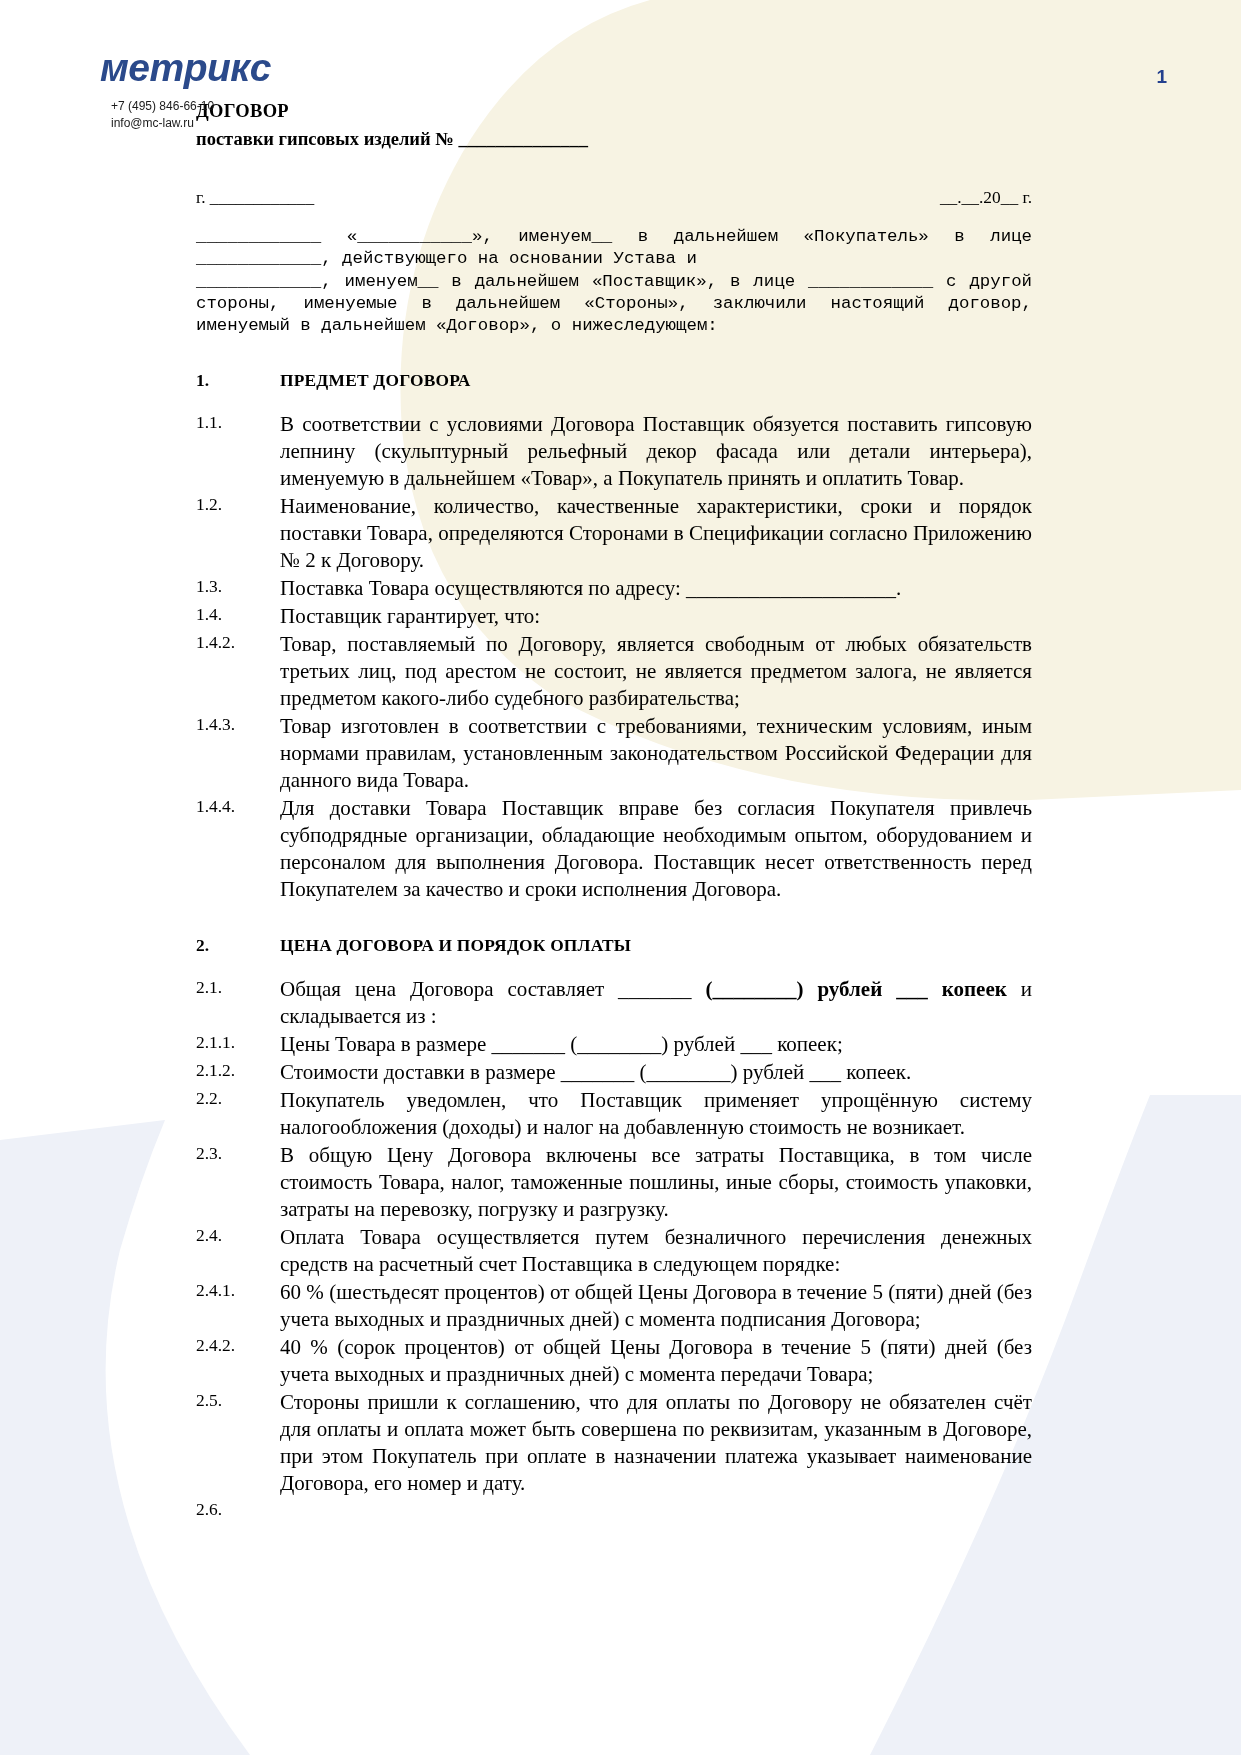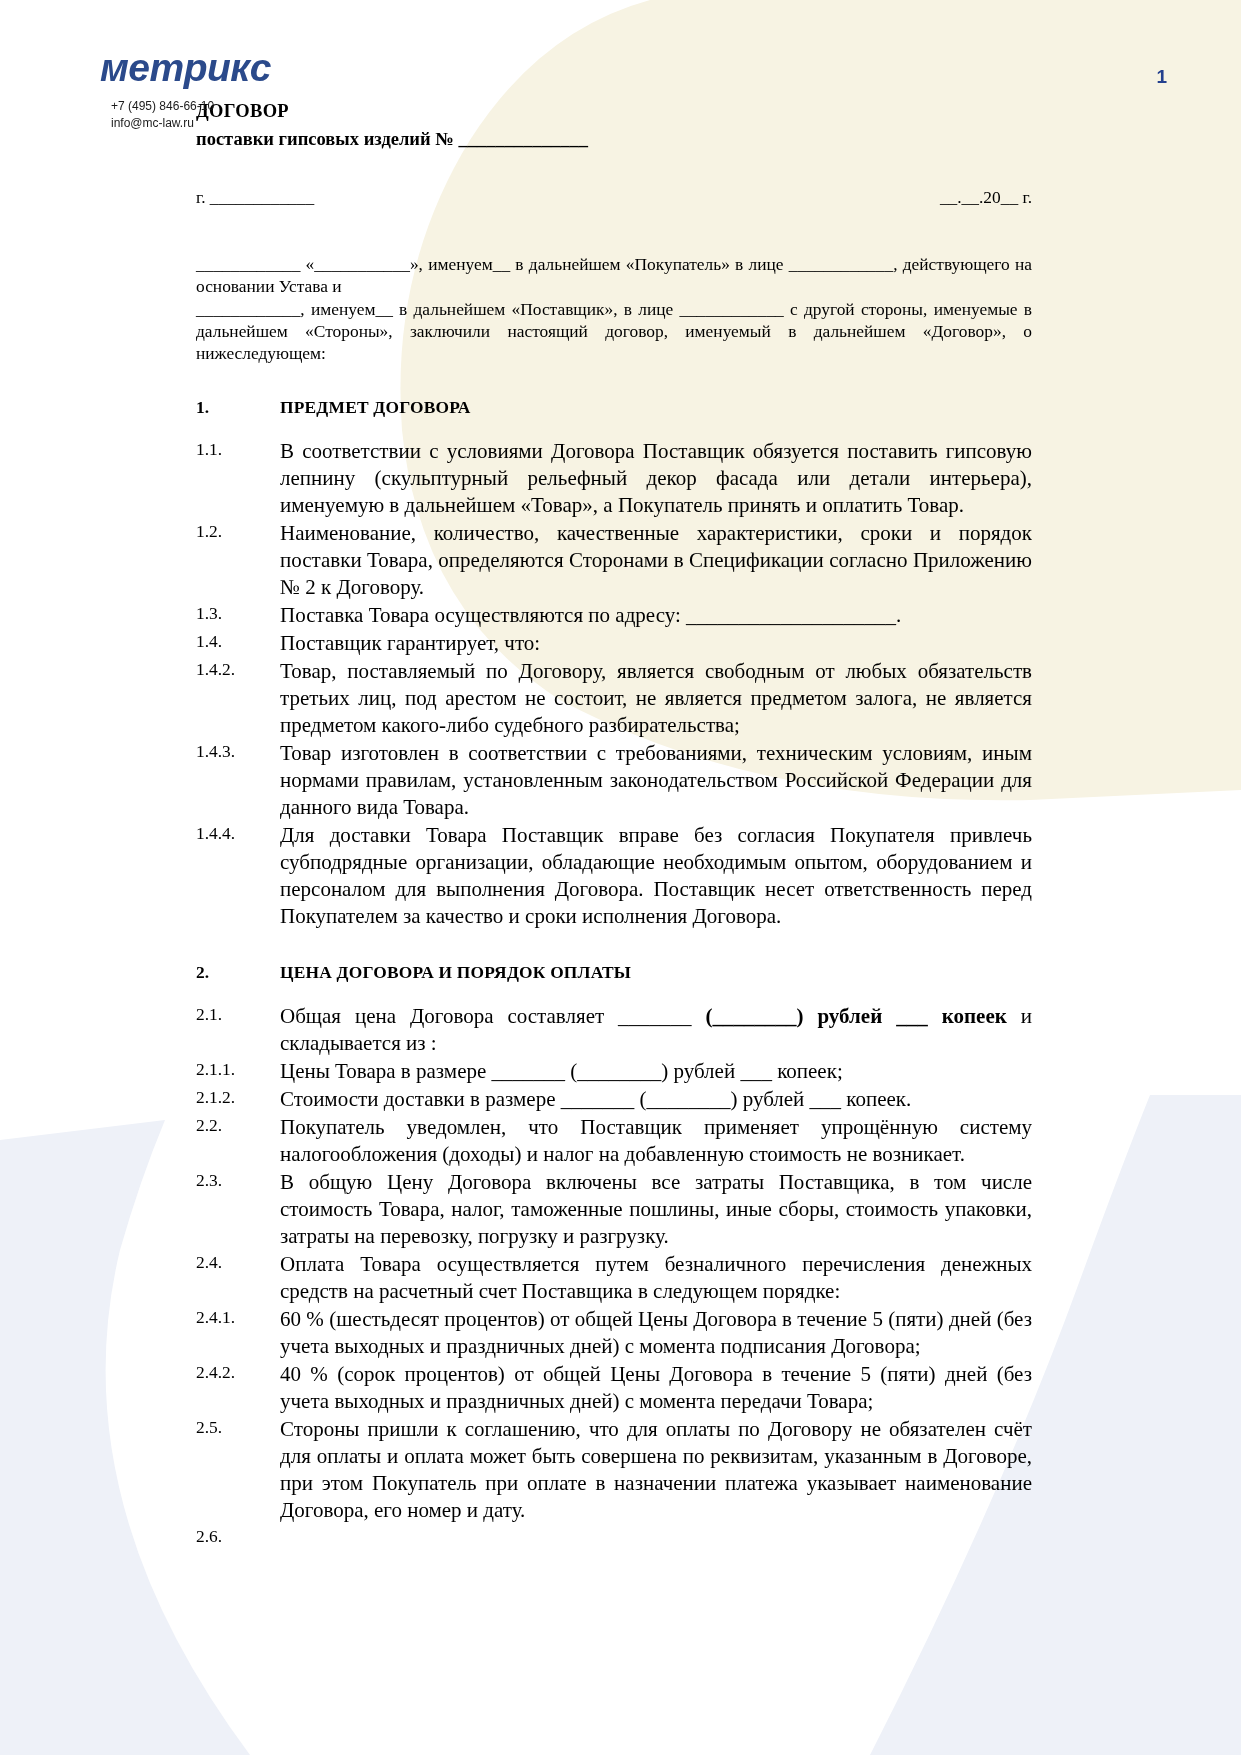--- a/index.html
+++ b/index.html
@@ -70,21 +70,21 @@
   .title-main { font-weight: bold; font-size: 18.5px; letter-spacing: .3px; }
   .title-sub  { font-weight: bold; font-size: 18.5px; margin-top: 4px; }
 
   .dateline {
     display: flex;
     justify-content: space-between;
     margin-top: 34px;
     font-size: 17.4px;
   }
 
-  .preamble { margin-top: 45px; }
+  .preamble { margin-top: 18px; font-family: Liberation Mono, monospace; }
   .preamble p {
     margin: 0;
     text-align: justify;
     text-indent: 0;
   }
 
   .section-head {
     display: flex;
     margin-top: 31px;
     margin-bottom: 20px;

